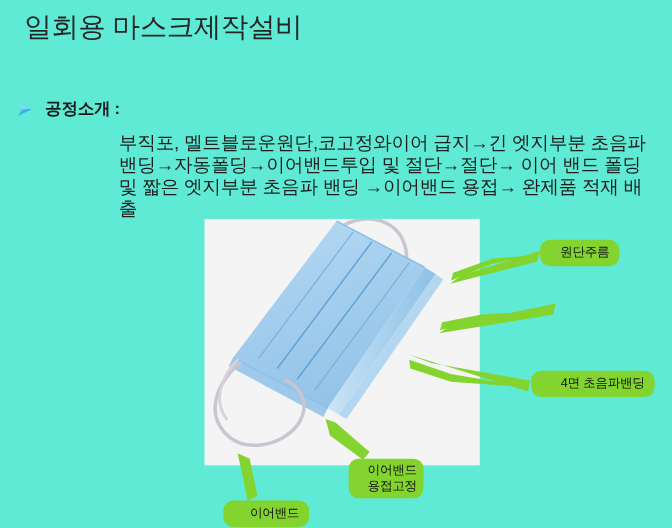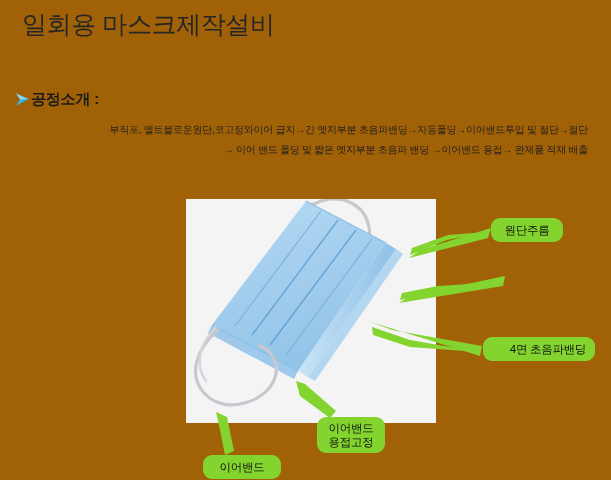--- a/index.html
+++ b/index.html
@@ -11,21 +11,21 @@
     width: 611px;
     height: 480px;
     position: relative;
     overflow: hidden;
     font-family: "Liberation Sans", "DejaVu Sans", sans-serif;
     color: #1a1a1a;
   }
   .slide {
     position: absolute;
     inset: 0;
-    background: #a16207;
+    background: #5eead4;
   }
 
   
   .slide-title {
     position: absolute;
     left: 22px;
     top: 8px;
     font-size: 25px;
     font-weight: 400;
     letter-spacing: -0.4px;
@@ -33,20 +33,21 @@
     white-space: nowrap;
   }
 
   
   .bullet-row {
     position: absolute;
     left: 14px;
     top: 90px;
     display: flex;
     align-items: center;
+    gap: 10px;
   }
   .bullet-arrow {
     width: 17px;
     height: 17px;
     display: block;
     flex: 0 0 auto;
   }
   .bullet-heading {
     font-size: 15px;
     font-weight: bold;
@@ -54,26 +55,25 @@
     letter-spacing: -0.2px;
     white-space: nowrap;
   }
 
   
   .process-text {
     position: absolute;
     left: 108px;
     top: 120px;
     width: 480px;
-    font-size: 10px;
+    font-size: 17px;
     line-height: 20px;
     color: #1f1f1f;
     letter-spacing: -0.25px;
     word-break: break-all;
-    text-align: right;
   }
 
   
   .photo {
     position: absolute;
     left: 186px;
     top: 199px;
     width: 250px;
     height: 224px;
     background: #f4f4f4;
@@ -91,21 +91,21 @@
   
   .callout {
     position: absolute;
     background: #84d42f;
     border-radius: 9px;
     color: #111111;
     font-size: 11.5px;
     line-height: 14px;
     letter-spacing: -0.3px;
     padding: 5px 9px;
-    text-align: center;
+    text-align: right;
     white-space: pre-line;
     box-sizing: border-box;
   }
   .callout.c1 { left: 491px; top: 218px; width: 72px; }
   .callout.c2 { left: 505px; top: 266px; width: 86px; }
   .callout.c3 { left: 483px; top: 337px; width: 112px; text-align: right; }
   .callout.c4 { left: 317px; top: 417px; width: 68px; padding: 4px 6px; }
   .callout.c5 { left: 203px; top: 455px; width: 78px; }
 </style>
 </head>

